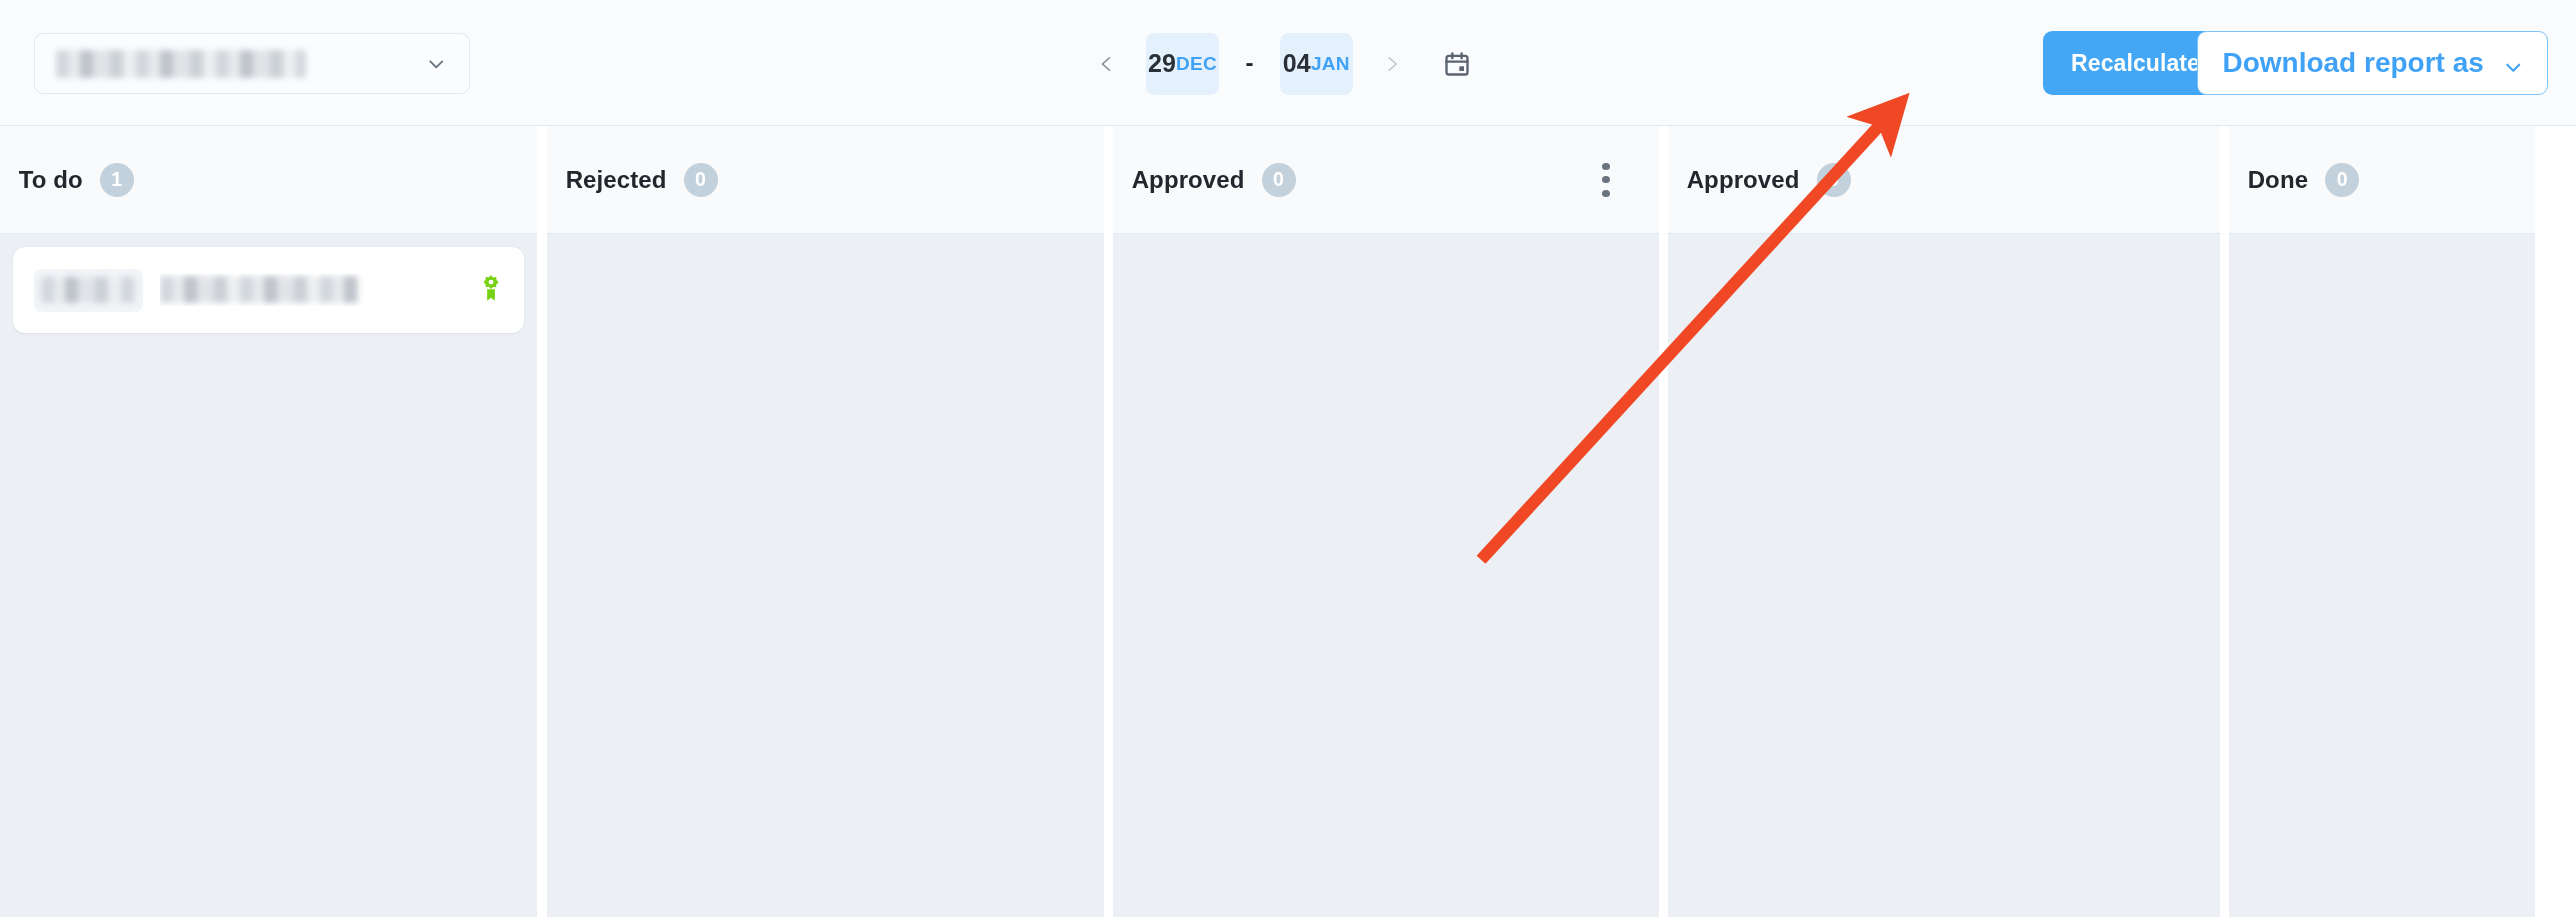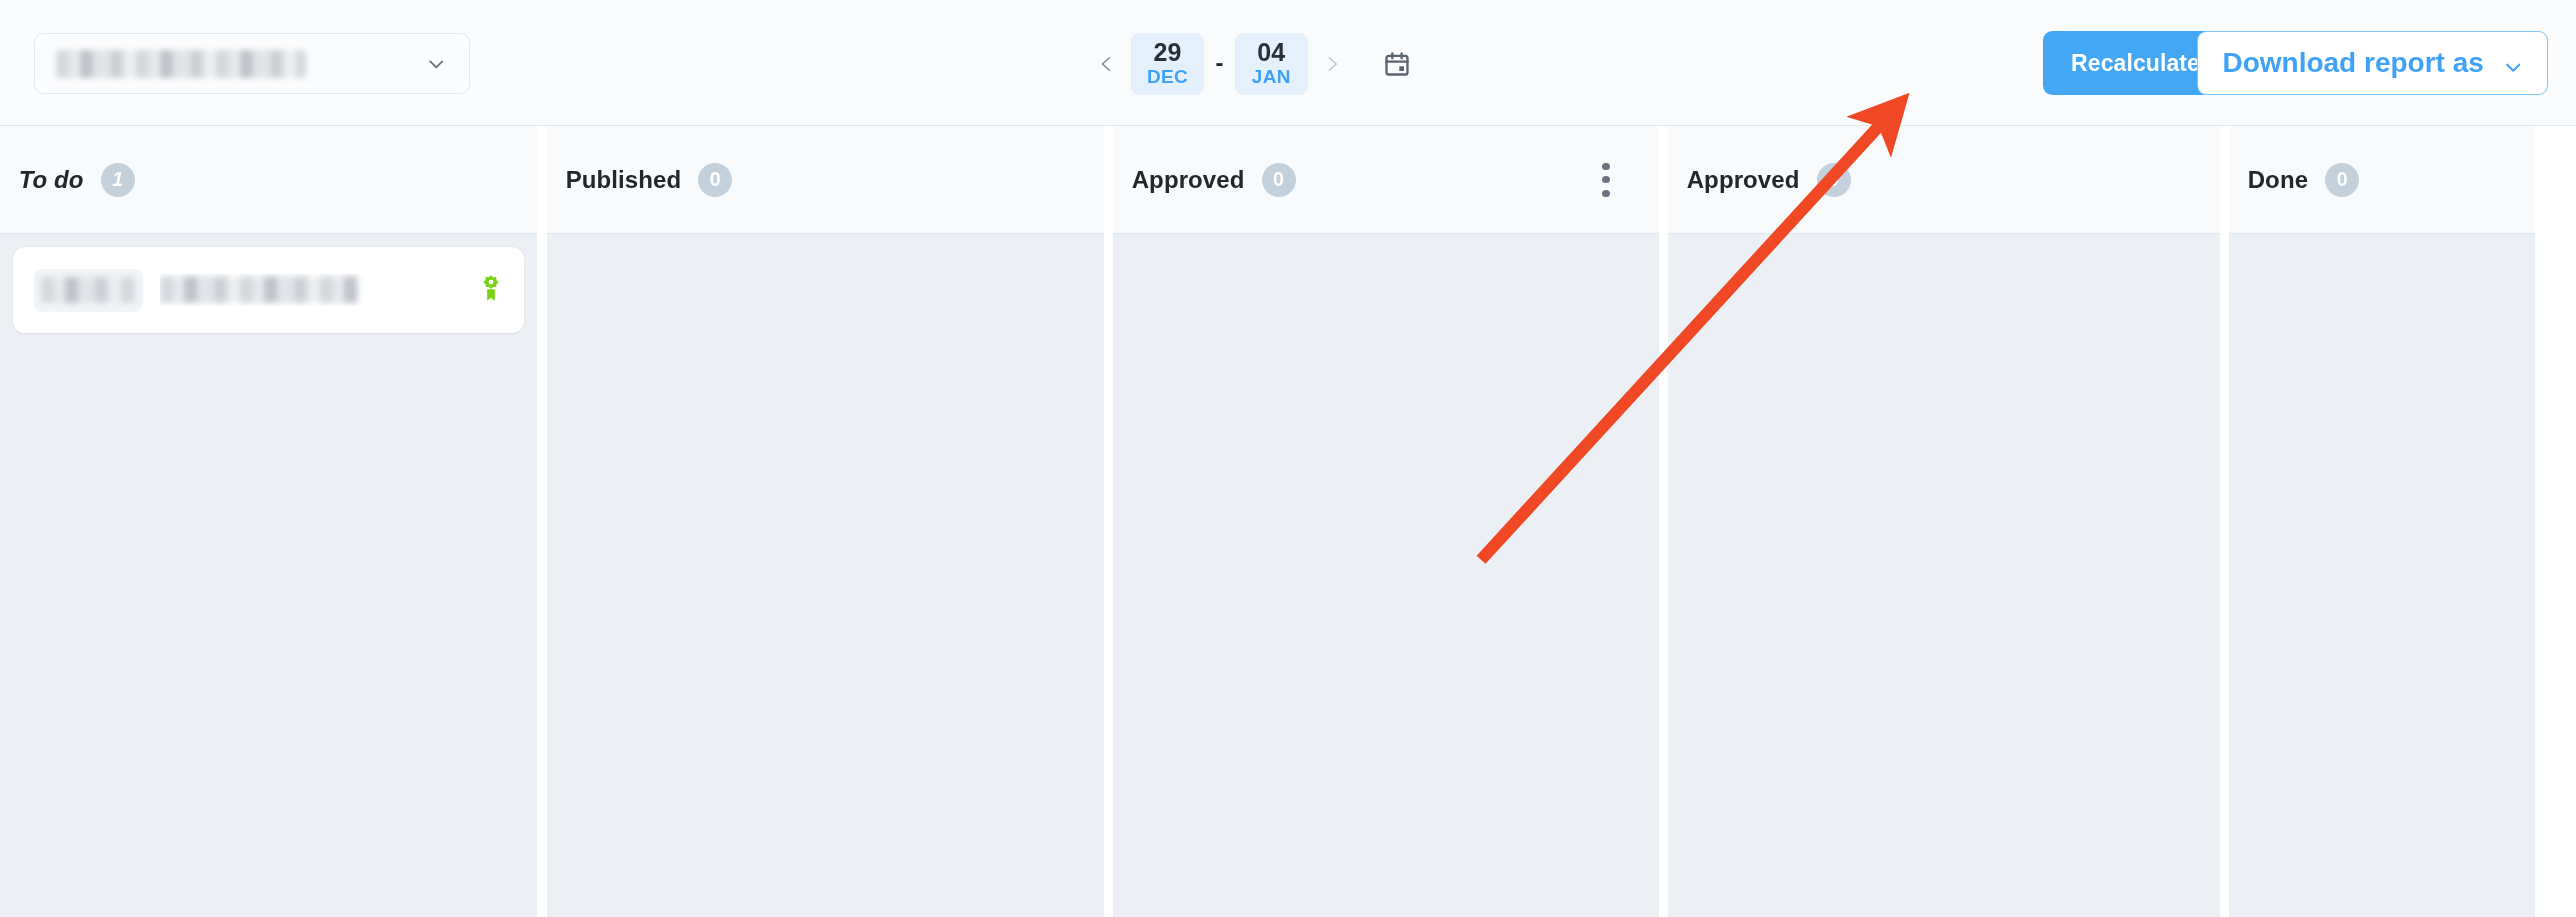--- a/index.html
+++ b/index.html
@@ -86,25 +86,25 @@
     cursor: pointer;
     background: none; border: none;
   }
   .nav-arrow svg { width: 18.7px; height: 28px; display: block; }
 
   .date-chip {
     width: 73px; height: 62px;
     background: #e4f1fd;
     border-radius: 8.4px;
     display: flex;
-    flex-direction: column;
+    flex-direction: row;
     align-items: center;
     justify-content: center;
     cursor: pointer;
-    margin: 0 3px;
+    margin: 0 18px;
   }
   .date-chip .dnum {
     font-size: 25px;
     font-weight: bold;
     color: #2b2f36;
     line-height: 1.05;
     letter-spacing: 0.2px;
   }
   .date-chip .dmon {
     font-size: 19px;
@@ -351,21 +351,21 @@
       <span>Download report as</span>
       <span class="chev-sm">
         <svg viewBox="0 0 24 24" fill="none" stroke="#3fa2f7" stroke-width="2.4" stroke-linecap="round" stroke-linejoin="round">
             <polyline points="5,9 12,16 19,9"></polyline>
           </svg>
       </span>
     </button>
   </div>
 
   <div class="board" id="board">
-      <div class="col" style="left: 0px; width: 537px; font-style: italic;">
+      <div class="col" style="left: 0px; width: 537px;">
         <div class="col-head">
           <span class="col-title">To do</span>
           <span class="col-count">1</span>
         </div>
         <div class="col-body">
           <div class="card">
             <div class="card-tag">
               <span class="blur-block"></span>
             </div>
             <div class="card-text">
@@ -376,21 +376,21 @@
                 <path fill="#76d212" d="M12 1.2l2.0 2.0 2.8-.35.35 2.8 2.0 2.0-2.0 2.0-.35 2.8-2.8-.35L12 14.0l-2.0-2.0-2.8.35-.35-2.8-2.0-2.0 2.0-2.0.35-2.8 2.8.35z"></path>
                 <circle cx="12" cy="7.6" r="2.3" fill="#ffffff"></circle>
                 <path fill="#76d212" d="M8.4 14.2h7.2v10.9l-3.6-2.9-3.6 2.9z"></path>
               </svg>
             </div>
           </div>
         </div>
       </div>
       <div class="col" style="left: 547px; width: 557px;">
         <div class="col-head">
-          <span class="col-title">Published</span>
+          <span class="col-title">Rejected</span>
           <span class="col-count">0</span>
         </div>
         <div class="col-body"></div>
       </div>
       <div class="col" style="left: 1113px; width: 546px;">
         <div class="col-head">
           <span class="col-title">Approved</span>
           <span class="col-count">0</span>
           <div class="col-menu">
             <i></i>

